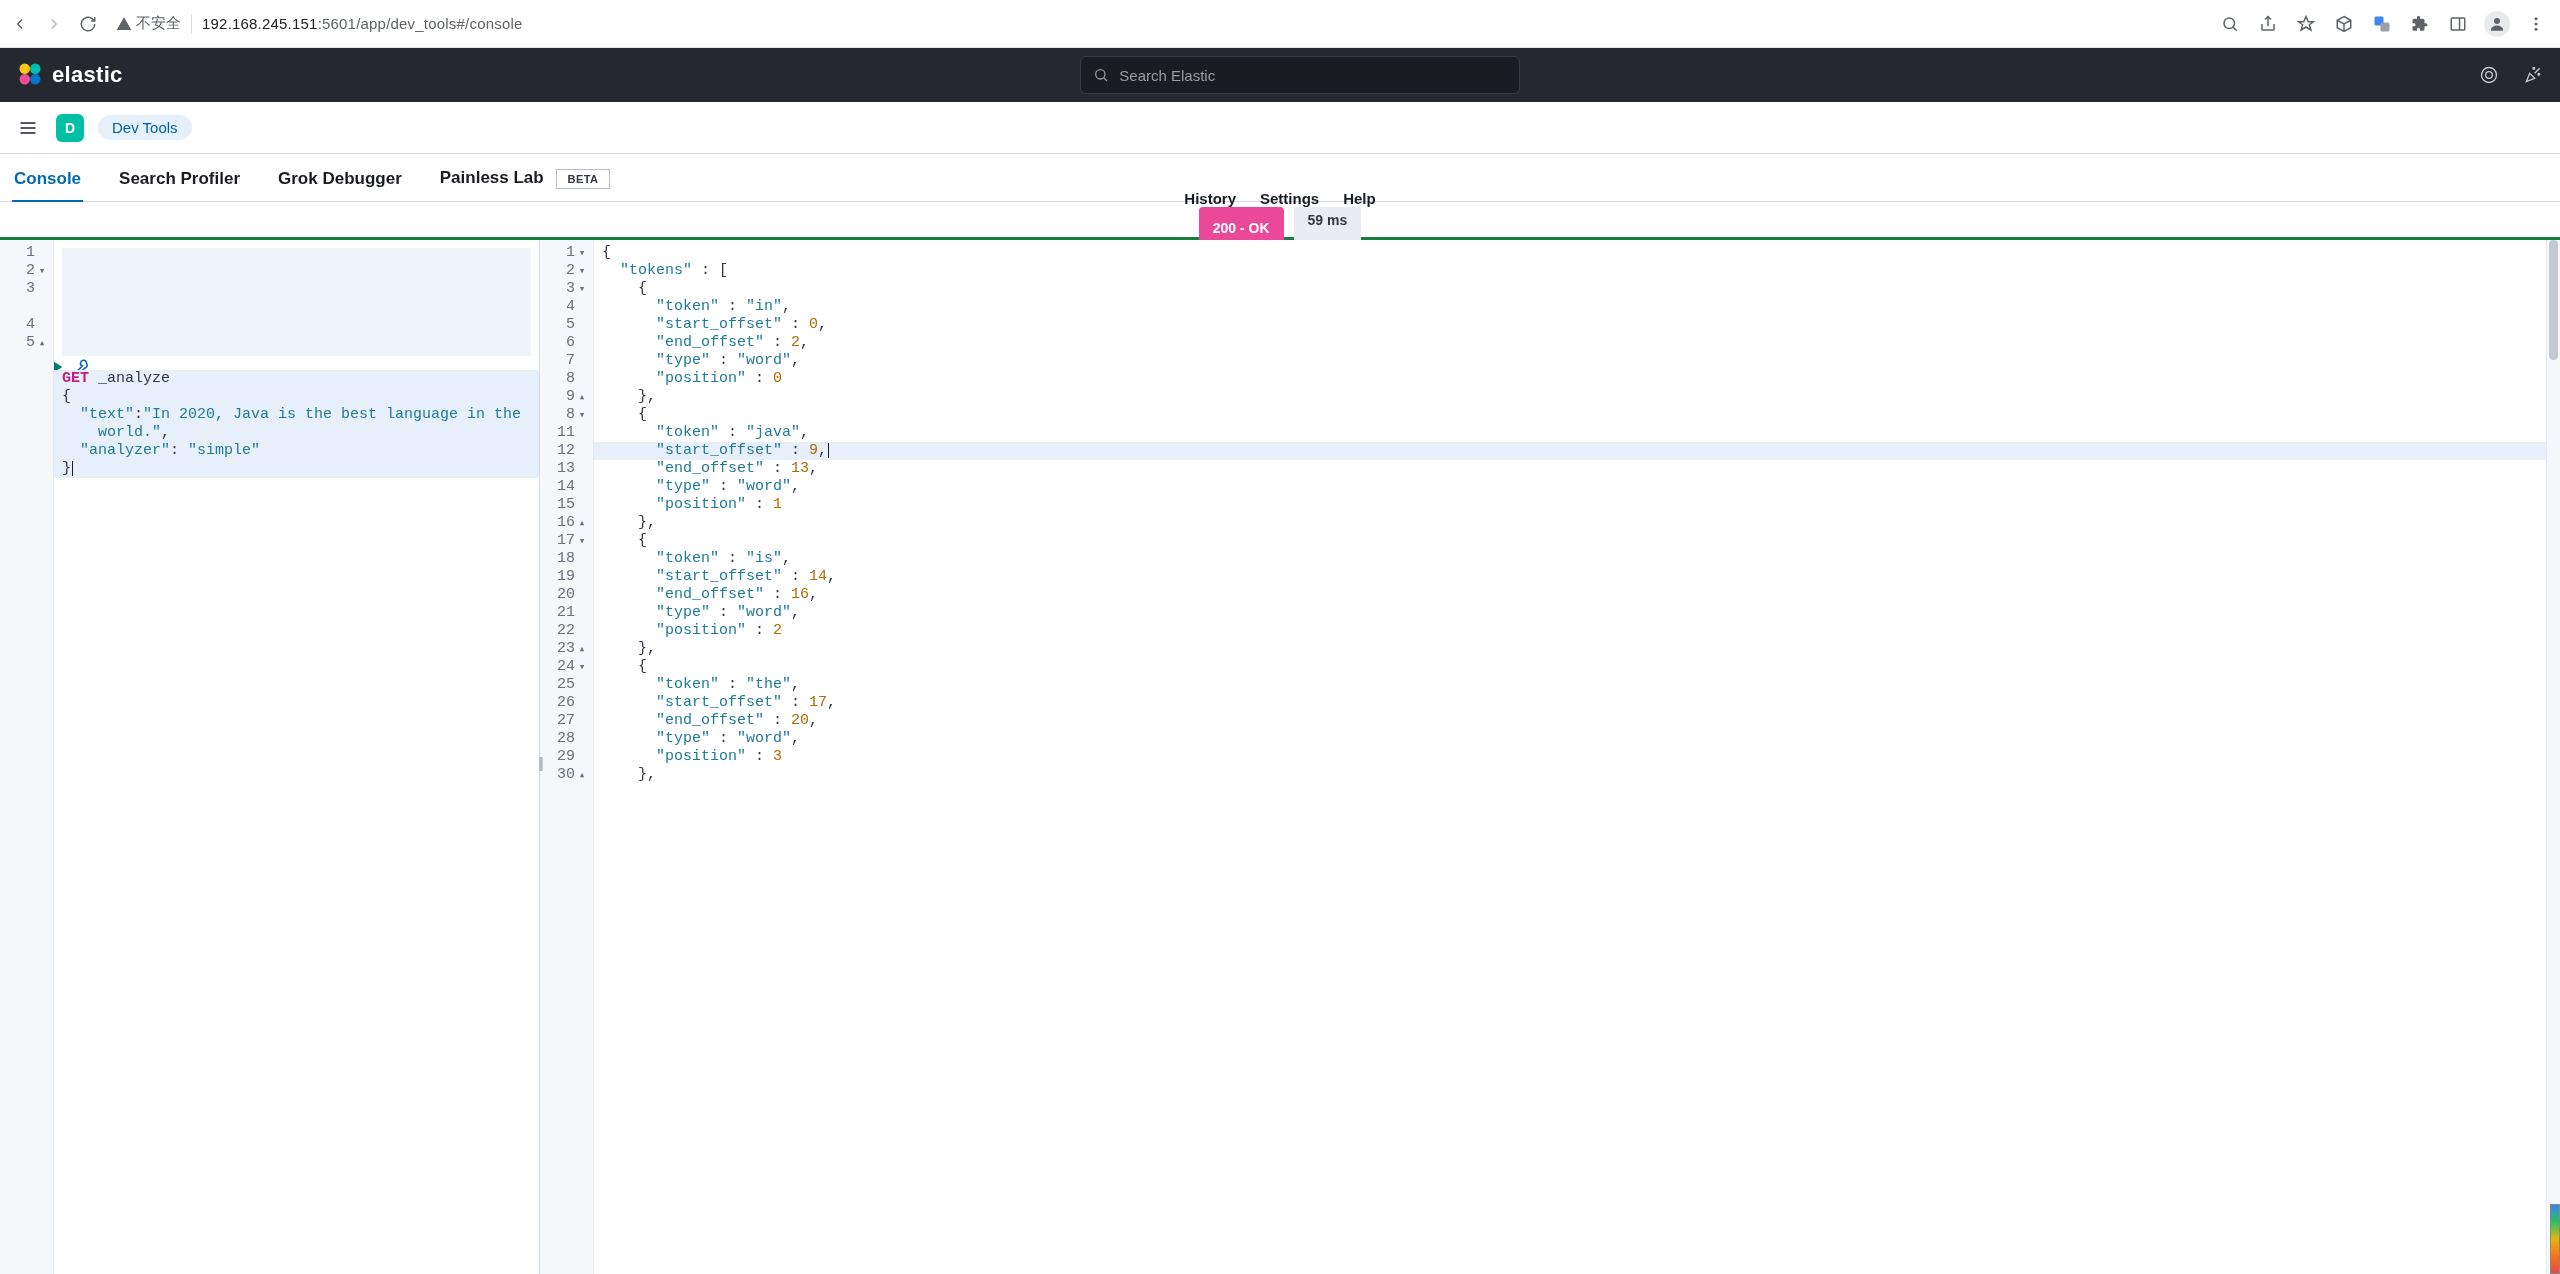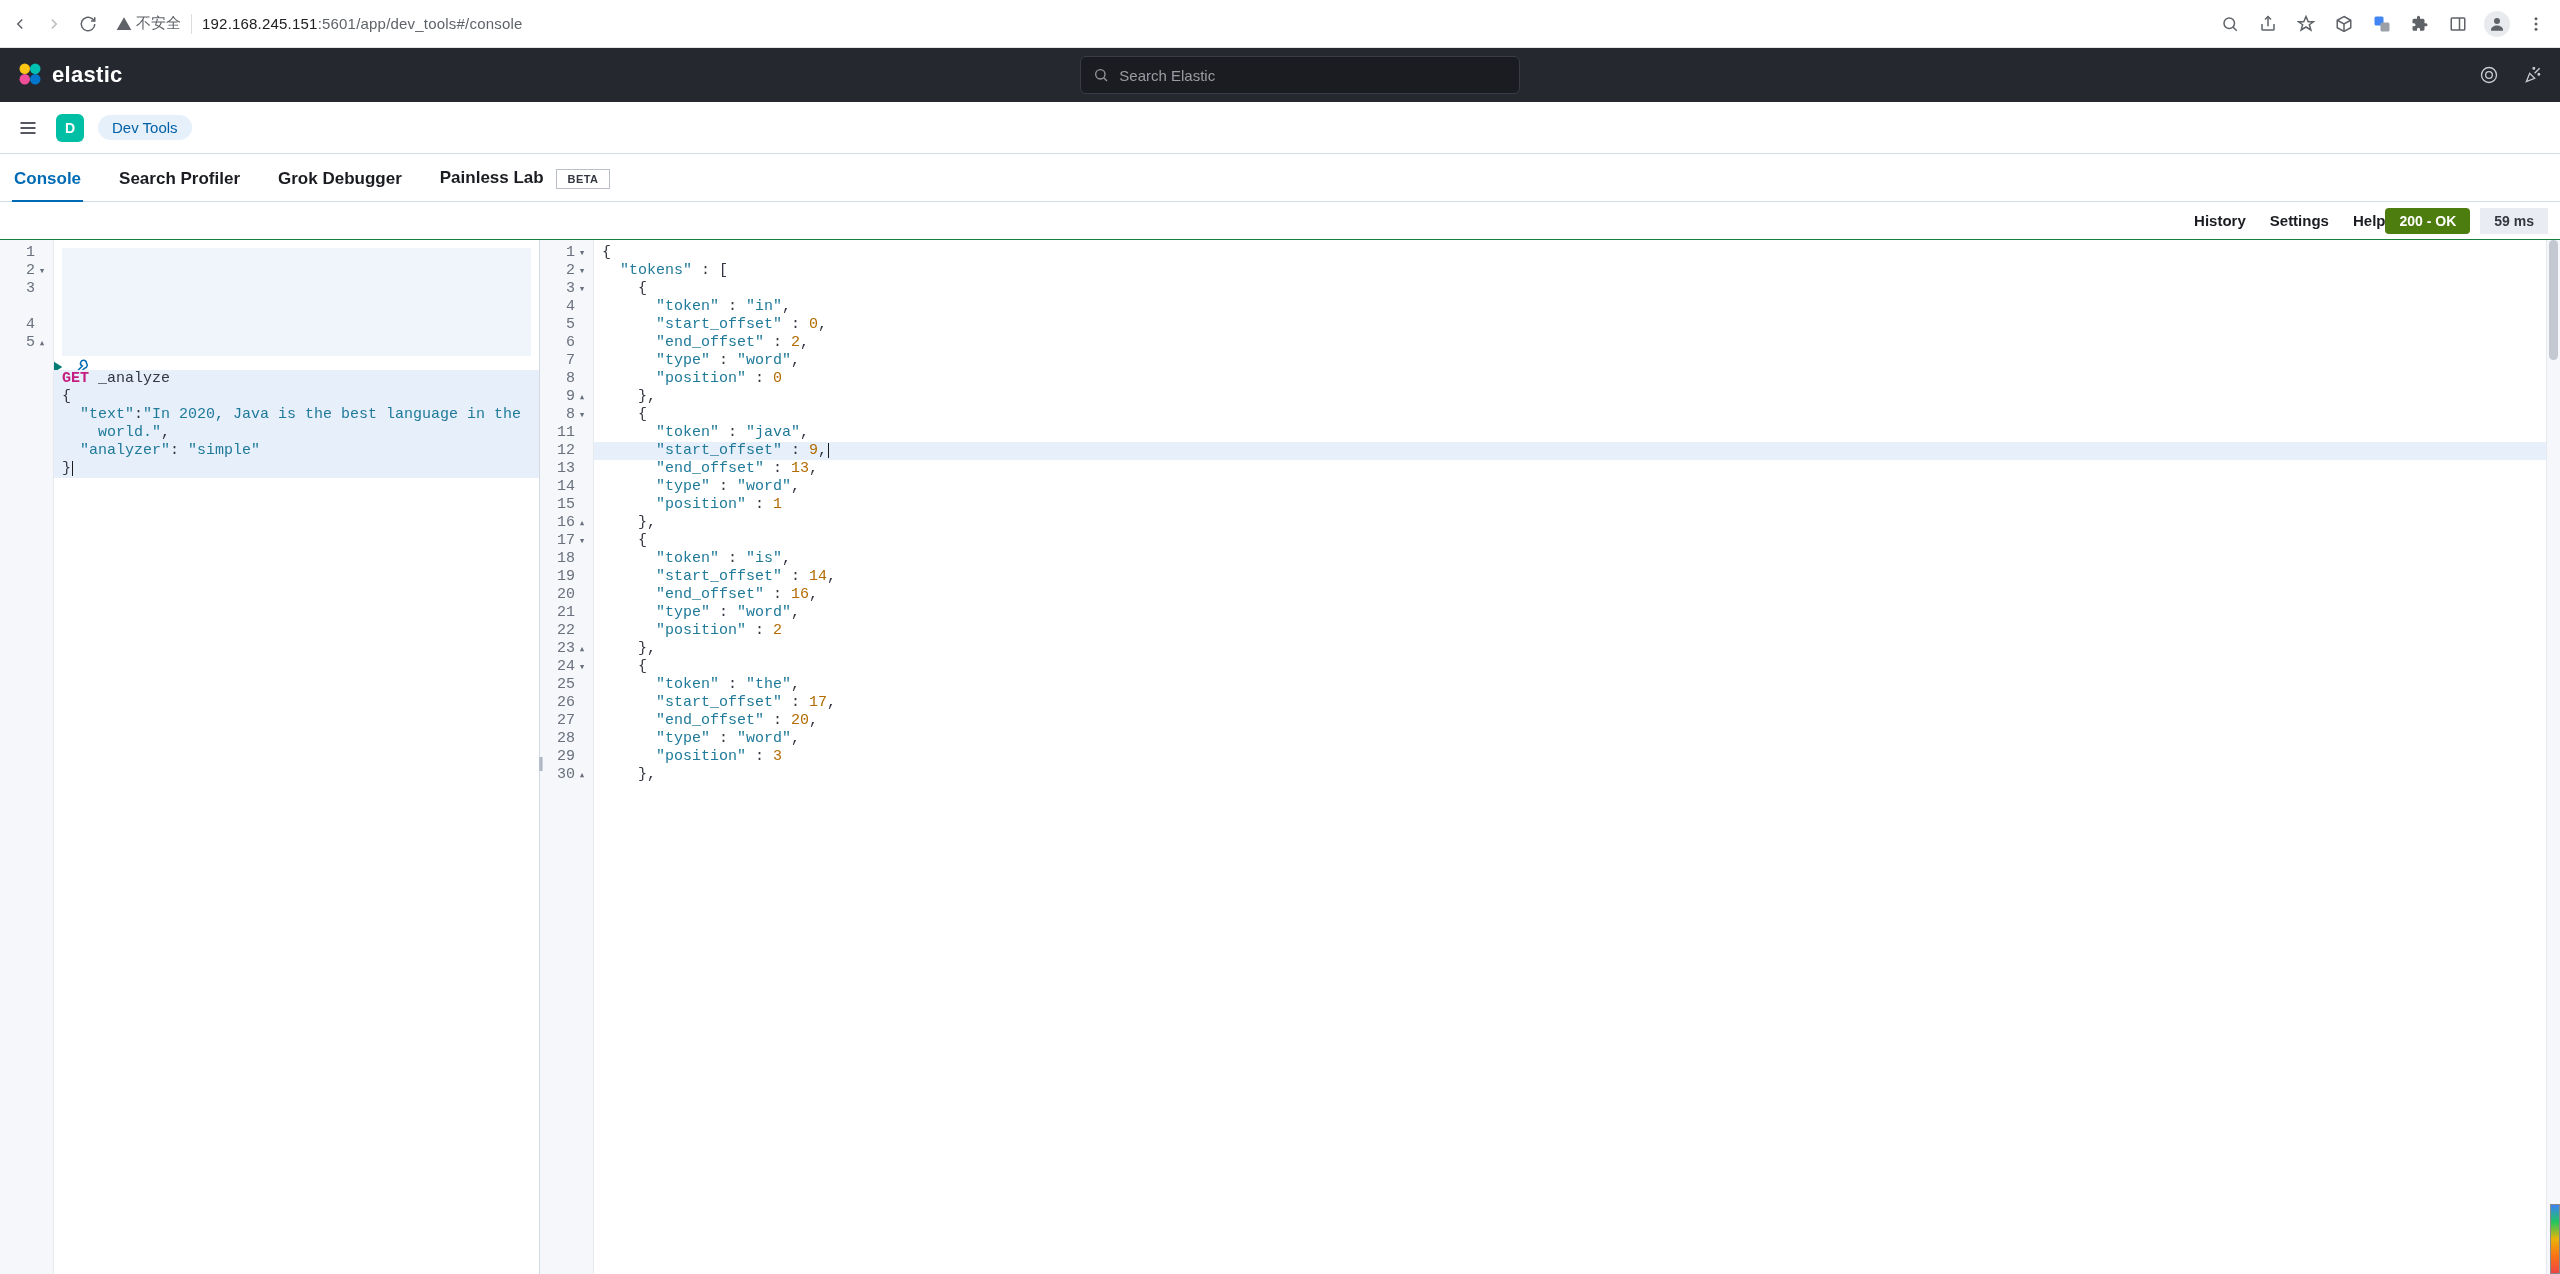--- a/index.html
+++ b/index.html
@@ -41,25 +41,25 @@
   .breadcrumb-chip { background:#e6f0fb; color:#0061a6; padding:4px 14px; border-radius:16px; font-size:15px; font-weight:500;}
 
   
   .tabs { height:48px; display:flex; align-items:flex-end; padding:0 12px; gap:34px; border-bottom:1px solid #d3dae6; background:#fff;}
   .tab { padding:0 2px 12px 2px; font-size:17px; font-weight:700; color:#1a1c21; cursor:pointer; position:relative;}
   .tab.active { color:#006bb4;text-align:right; }
   .tab.active::after { content:""; position:absolute; left:0; right:0; bottom:-1px; height:2px; background:#006bb4;}
   .beta-badge { display:inline-block; font-size:11px; font-weight:700; color:#343741; border:1px solid #b9bec7; border-radius:0; padding:3px 10px; margin-left:8px; vertical-align:middle; letter-spacing:.5px;}
 
   
-  .tools-row { height:38px; display:flex; align-items:center; justify-content:flex-end; padding:0 12px; background:#fff; border-bottom:1px solid #15803d;}
+  .tools-row { height:38px; display:flex; align-items:center; justify-content:center; padding:0 12px; background:#fff; border-bottom:3px solid #15803d;flex-direction:column;}
   .tools-left { display:flex; gap:24px;}
   .tools-left span { font-size:15px; font-weight:600; color:#1a1c21; cursor:pointer;}
   .tools-right { display:flex; gap:10px;}
-  .status-pill { background:#4d7c0f; color:#fff; font-weight:700; padding:5px 14px; border-radius:4px; font-size:14px;}
+  .status-pill { background:#ec4899; color:#fff; font-weight:700; padding:13px 14px; border-radius:4px; font-size:14px;}
   .time-pill { background:#e9ecf2; color:#343741; font-weight:600; padding:5px 14px; border-radius:0; font-size:14px;}
 
   
   .editor-wrap { display:flex; height:calc(1274px - 36px - 54px - 52px - 48px - 38px); position:relative; background:#fff;}
   .pane { display:flex; position:relative; }
   .pane.req { width:540px; flex:0 0 540px; border-right:1px solid #d3dae6;}
   .pane.res { flex:1; }
   .gutter { width:54px; background:#f5f7fa; border-right:1px solid #e6e9ef; font-family: "SFMono-Regular", Consolas, "Liberation Mono", Menlo, monospace; font-size:15px; color:#69707d; text-align:right; padding:4px 6px 4px 0; line-height:18px;}
   .gutter .ln { height:18px; display:flex; align-items:center; justify-content:flex-end; gap:2px;}
   .gutter .fold { color:#69707d; font-size:11px; width:10px; text-align:center;}

